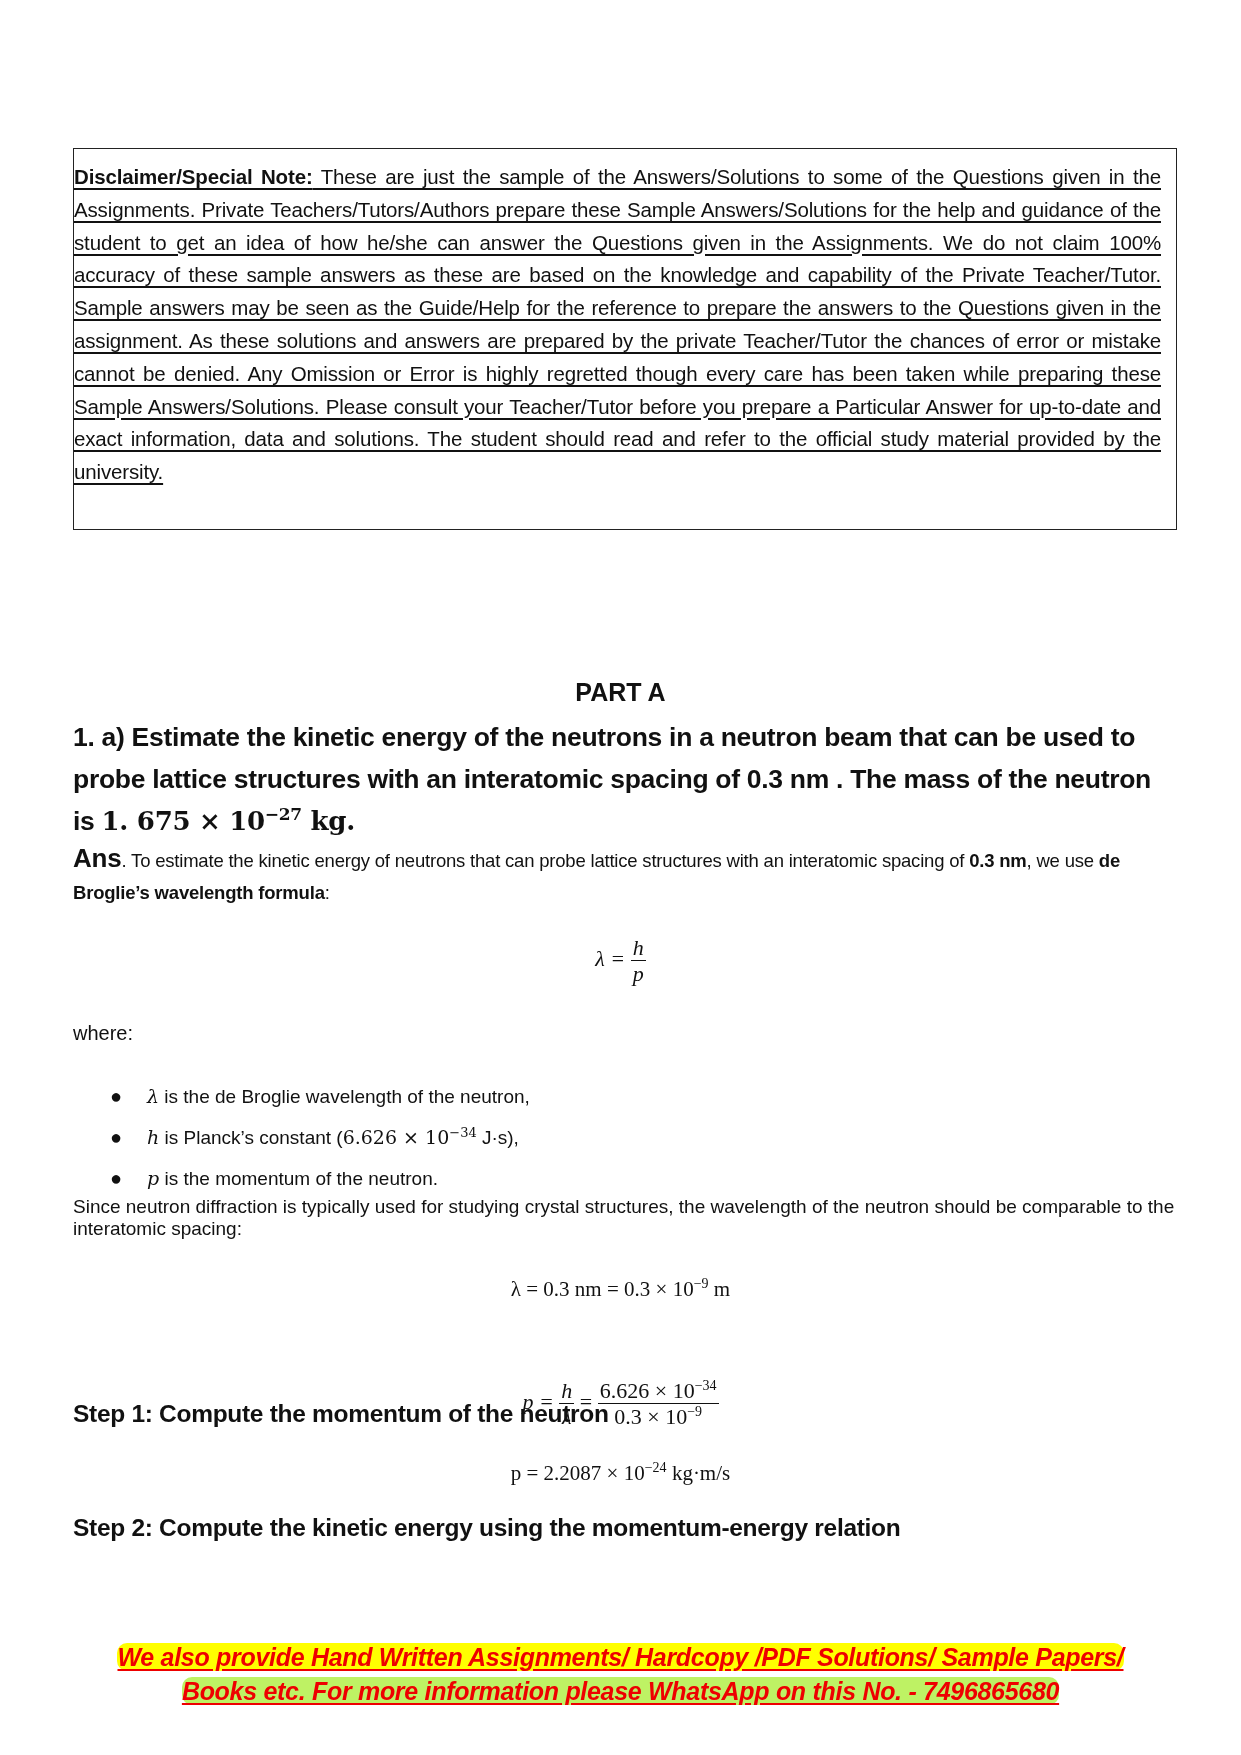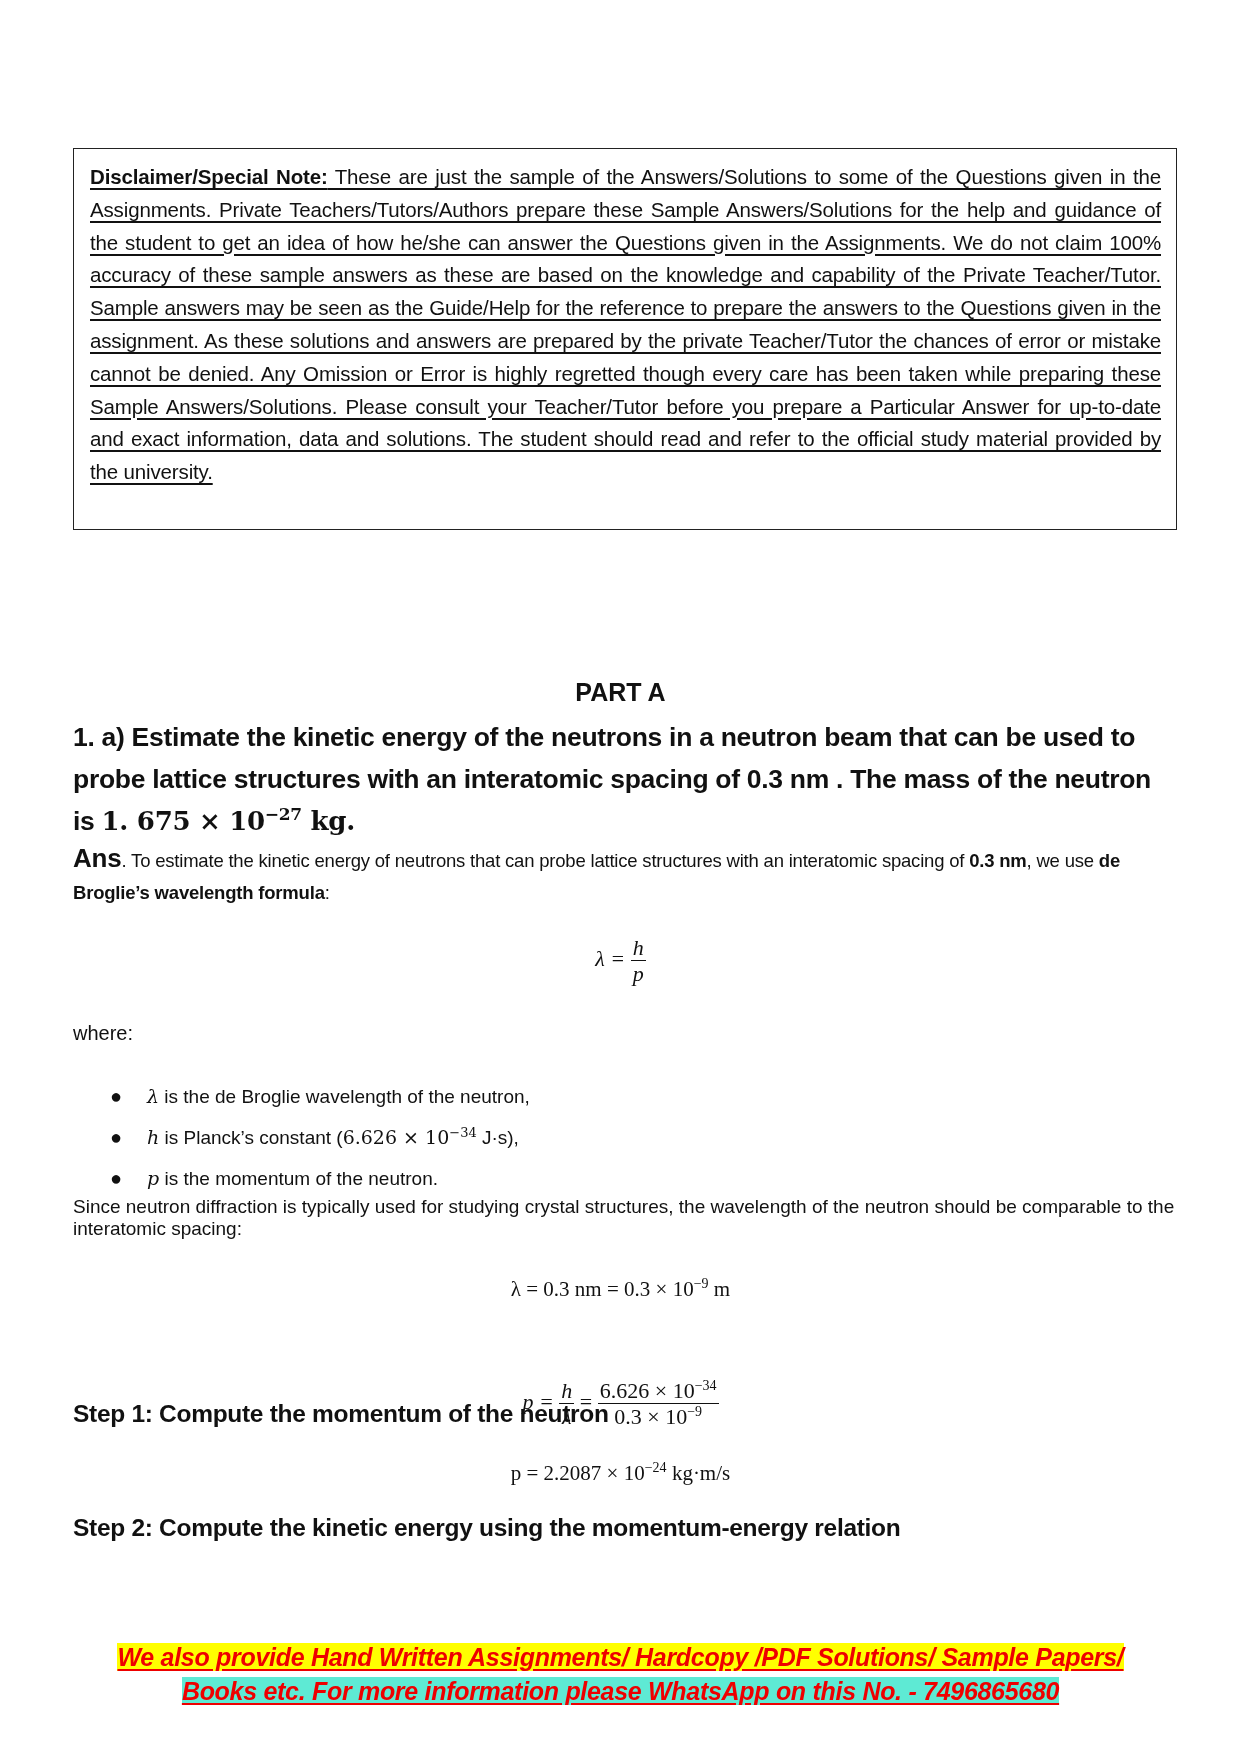--- a/index.html
+++ b/index.html
@@ -2,21 +2,21 @@
 <html><head>
 <meta charset="utf-8">
 <style>
   html, body { margin: 0; padding: 0; background: #ffffff; }
   body { width: 1241px; height: 1755px; position: relative; overflow: hidden;
          font-family: "Liberation Sans", "DejaVu Sans", sans-serif; color: #111; }
   .abs { position: absolute; }
   .disclaimer {
     left: 73px; top: 148px; width: 1104px; height: 382px;
     border: 1.5px solid #222; box-sizing: border-box;
-    padding: 12px 15px 0 16px;
+    padding: 12px 15px 0 0;
   }
   .disclaimer p {
     margin: 0; font-size: 20.5px; line-height: 32.8px; text-align: justify;
     text-decoration: underline; text-underline-offset: 4px; letter-spacing: -0.15px;
   }
   .disclaimer b { font-weight: bold; }
   .part-title { left: 0; width: 1241px; top: 678px; text-align: center; font-weight: bold; font-size: 25px; }
   .question { left: 73px; top: 716px; width: 1100px; font-weight: bold; font-size: 26.5px; line-height: 42px; letter-spacing: -0.3px; }
   .question .math { font-family: "DejaVu Serif", serif; font-size: 26px; }
   .question sup { font-size: 17px; }
@@ -33,20 +33,21 @@
   .bullets { left: 110px; top: 1076px; font-size: 19px; line-height: 41px; margin: 0; padding: 0; list-style: none; }
   .bullets li { position: relative; padding-left: 37px; }
   .bullets li .dot { position: absolute; left: 0; top: 0; font-size: 20px; }
   .para { left: 73px; top: 1196px; width: 1110px; font-size: 19px; line-height: 22px; }
   .step { left: 73px; font-weight: bold; font-size: 24.5px; letter-spacing: -0.3px; }
   .promo { left: 0; width: 1241px; top: 1640px; text-align: center; }
   .promo span {
     background: #ffff00; color: #ee0000; font-weight: bold; font-style: italic;
     font-size: 25px; line-height: 34px; text-decoration: underline; text-underline-offset: 3px;
     letter-spacing: -0.3px;
+    border-radius: 10px;
   }
   sup { line-height: 0; }
 </style>
 </head>
 <body>
 
 <div class="abs disclaimer">
   <p><b>Disclaimer/Special Note:</b><span> These are just the sample of the Answers/Solutions to some of the Questions given in the Assignments. Private Teachers/Tutors/Authors prepare these Sample Answers/Solutions for the help and guidance of the student to get an idea of how he/she can answer the Questions given in the Assignments. We do not claim 100% accuracy of these sample answers as these are based on the knowledge and capability of the Private Teacher/Tutor. Sample answers may be seen as the Guide/Help for the reference to prepare the answers to the Questions given in the assignment. As these solutions and answers are prepared by the private Teacher/Tutor the chances of error or mistake cannot be denied. Any Omission or Error is highly regretted though every care has been taken while preparing these Sample Answers/Solutions. Please consult your Teacher/Tutor before you prepare a Particular Answer for up-to-date and exact information, data and solutions. The student should read and refer to the official study material provided by the university.</span></p>
 </div>
 
@@ -94,14 +95,14 @@
 </div>
 
 <div class="abs center-row formula" style="top:1461px; font-size:21px;">
   <span>p = 2.2087 × 10</span><sup style="font-size:14px">−24</sup><span> kg·m/s</span>
 </div>
 
 <div class="abs step" style="top:1514px;">Step 2: Compute the kinetic energy using the momentum-energy relation</div>
 
 <div class="abs promo">
   <span style="color: rgb(238, 0, 0); background: rgb(255, 255, 0);">We also provide Hand Written Assignments/ Hardcopy /PDF Solutions/ Sample Papers/</span><br>
-  <span style="color: rgb(238, 0, 0); background: #5eead4;">Books etc. For more information please WhatsApp on this No. - 7496865680</span>
+  <span style="color: rgb(238, 0, 0); background: #bef264;">Books etc. For more information please WhatsApp on this No. - 7496865680</span>
 </div>
 
 </body></html>

